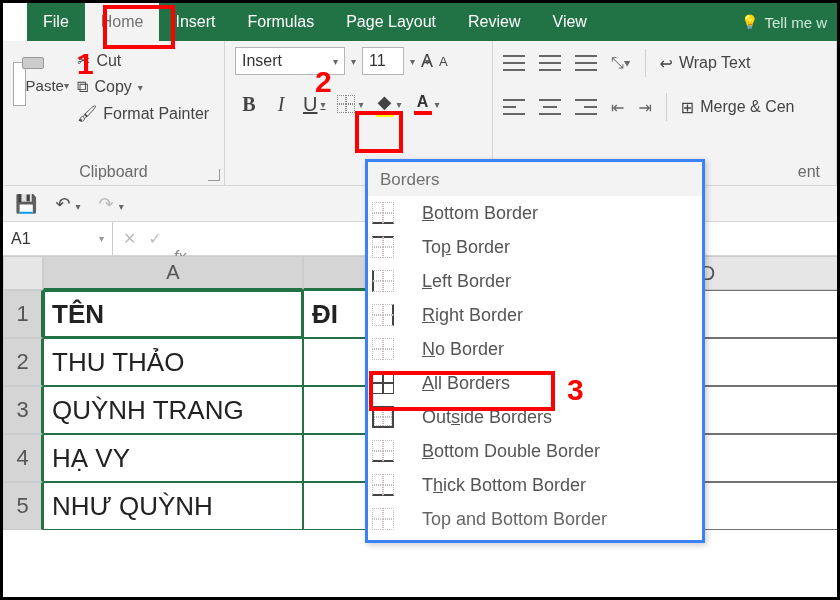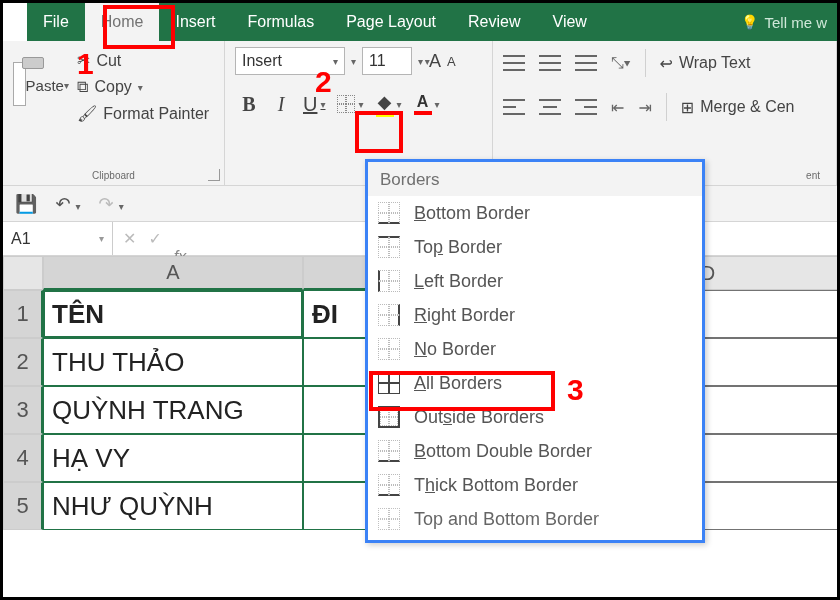--- a/index.html
+++ b/index.html
@@ -8,37 +8,37 @@
   
   .tabbar { background: #217346; height: 38px; display: flex; align-items: stretch; color: #fff; font-size: 16px; margin-left: 24px; }
   .tab { padding: 0 16px; display: flex; align-items: center; cursor: pointer; }
   .tab.active { background: #f3f3f3; color: #737373; }
   .tellme { margin-left: auto; display: flex; align-items: center; color: #cfe8d9; font-size: 15px; padding: 0 10px; gap: 6px; }
   .bulb { font-size: 14px; }
 
   
   .ribbon { background: #f3f3f3; border-bottom: 1px solid #d5d5d5; height: 145px; display: flex; }
   .group { border-right: 1px solid #d5d5d5; padding: 6px 10px 2px 10px; display: flex; flex-direction: column; justify-content: space-between; position: relative; }
-  .group-label { text-align: center; color: #6a6a6a; font-size: 10px; padding-bottom: 2px; margin-top: 36px; }
+  .group-label { text-align: center; color: #6a6a6a; font-size: 16px; padding-bottom: 2px; margin-top: 36px; }
   .launcher { position: absolute; right: 4px; bottom: 4px; width: 12px; height: 12px; border: 1px solid #999; border-top: none; border-left: none; }
 
   
   .clip-top { display: flex; gap: 8px; }
   .paste { display: flex; flex-direction: row; align-items: center; color: #444; font-size: 15px; width: 56px; }
   .paste-icon { width: 36px; height: 44px; border: 1px solid #aaa; background: #fff; margin-bottom: 2px; position: relative; }
   .paste-icon::before { content: ""; position: absolute; top: -6px; left: 8px; width: 20px; height: 10px; background: #ccc; border: 1px solid #999; border-radius: 2px; }
   .clip-right { display: flex; flex-direction: column; gap: 8px; color: #444; font-size: 16px; padding-top: 4px; }
   .clip-item { display: flex; align-items: center; gap: 6px; }
   .mini-drop { font-size: 10px; color: #666; }
 
   
   .fontrow1 { display: flex; align-items: center; gap: 6px; }
   .combo { background: #fff; border: 1px solid #b5b5b5; height: 28px; display: flex; align-items: center; padding: 0 6px; font-size: 16px; color: #333; }
   .combo.fontname { width: 110px; }
-  .combo.fontsize { width: 50px; gap: 33px; }
+  .combo.fontsize { width: 42px; gap: 33px; }
   .combo .chev { margin-left: auto; font-size: 10px; color: #666; padding-left: 6px; }
   .grow { font-size: 18px; color: #444; }
   .shrink { font-size: 13px; color: #444; }
   .fontrow2 { display: flex; align-items: center; gap: 4px; margin-top: 14px; }
   .btn { min-width: 28px; height: 30px; display: flex; align-items: center; justify-content: center; font-size: 18px; color: #444; padding: 0 4px; }
   .btn.b { font-weight: bold; font-family: "Times New Roman", serif; font-size: 20px; }
   .btn.i { font-style: italic; font-family: "Times New Roman", serif; font-size: 20px; }
   .btn.u { text-decoration: underline; font-family: "Times New Roman", serif; font-size: 20px; }
   .border-btn { position: relative; }
   .border-glyph { width: 18px; height: 18px; display: grid; grid-template-columns: 1fr 1fr; grid-template-rows: 1fr 1fr; }
@@ -71,21 +71,21 @@
   .rowhdr { background: #e6e6e6; border: 1px solid #ccc; display: flex; align-items: center; justify-content: center; color: #555; font-size: 22px; height: 48px; }
   .rowhdr.sel { border-right: 2px solid #217346; background: #d5d5d5; }
   .cell { border: 1px solid #737373; height: 48px; padding: 4px 8px; font-size: 26px; color: #222; display: flex; align-items: center; }
   .cell.selrange { border-color: #217346; }
   .cell.bold { font-weight: bold; }
   .cell.active { background: #fff; outline: 2px solid #217346; outline-offset: -2px; }
 
   
   .dropdown { position: absolute; left: 362px; top: 156px; width: 340px; background: #fff; border: 3px solid #3b82f6; box-shadow: 2px 2px 6px rgba(0,0,0,.2); z-index: 50; padding-bottom: 4px; }
   .dd-title { padding: 8px 12px 6px 12px; color: #707070; font-size: 17px; background: #f3f3f3; }
-  .dd-item { display: flex; align-items: center; gap: 14px; padding: 6px 10px; color: #555; font-size: 18px; }
+  .dd-item { display: flex; align-items: center; gap: 28px; padding: 6px 4px; color: #555; font-size: 18px; }
   .dd-icon { width: 22px; height: 22px; display: grid; grid-template-columns: 1fr 1fr; grid-template-rows: 1fr 1fr; }
   .dd-icon span { border: 1px dotted #bbb; }
   .dd-icon.bottom span:nth-child(3), .dd-icon.bottom span:nth-child(4) { border-bottom: 2px solid #444; }
   .dd-icon.top span:nth-child(1), .dd-icon.top span:nth-child(2) { border-top: 2px solid #444; }
   .dd-icon.left span:nth-child(1), .dd-icon.left span:nth-child(3) { border-left: 2px solid #444; }
   .dd-icon.right span:nth-child(2), .dd-icon.right span:nth-child(4) { border-right: 2px solid #444; }
   .dd-icon.all span { border: 1px solid #444; }
   .dd-icon.outside { border: 2px solid #444; }
   .dd-icon.thickout { border: 3px solid #444; }
   .ul { text-decoration: underline; }

